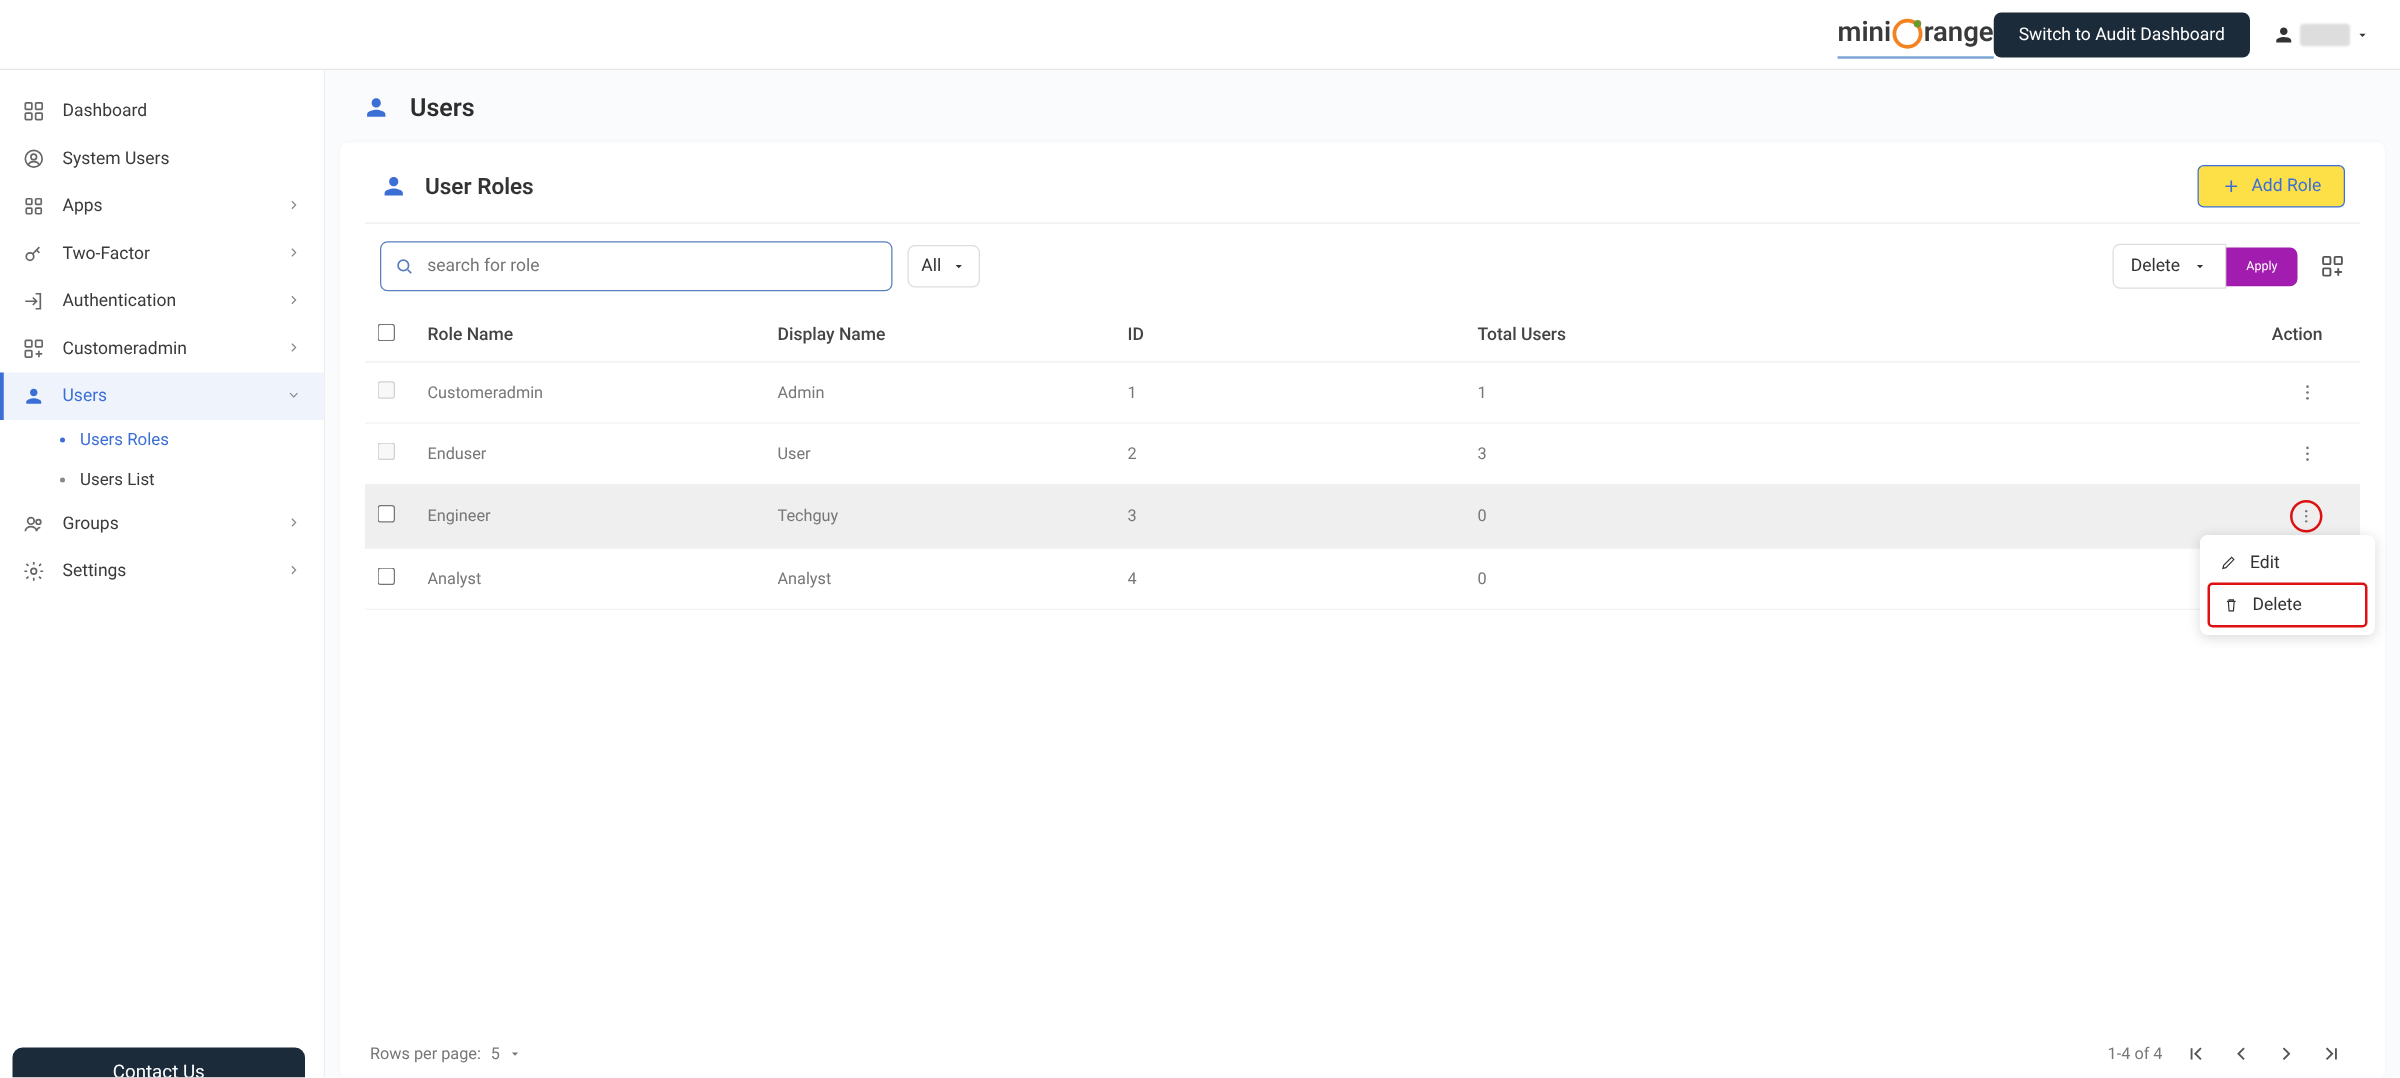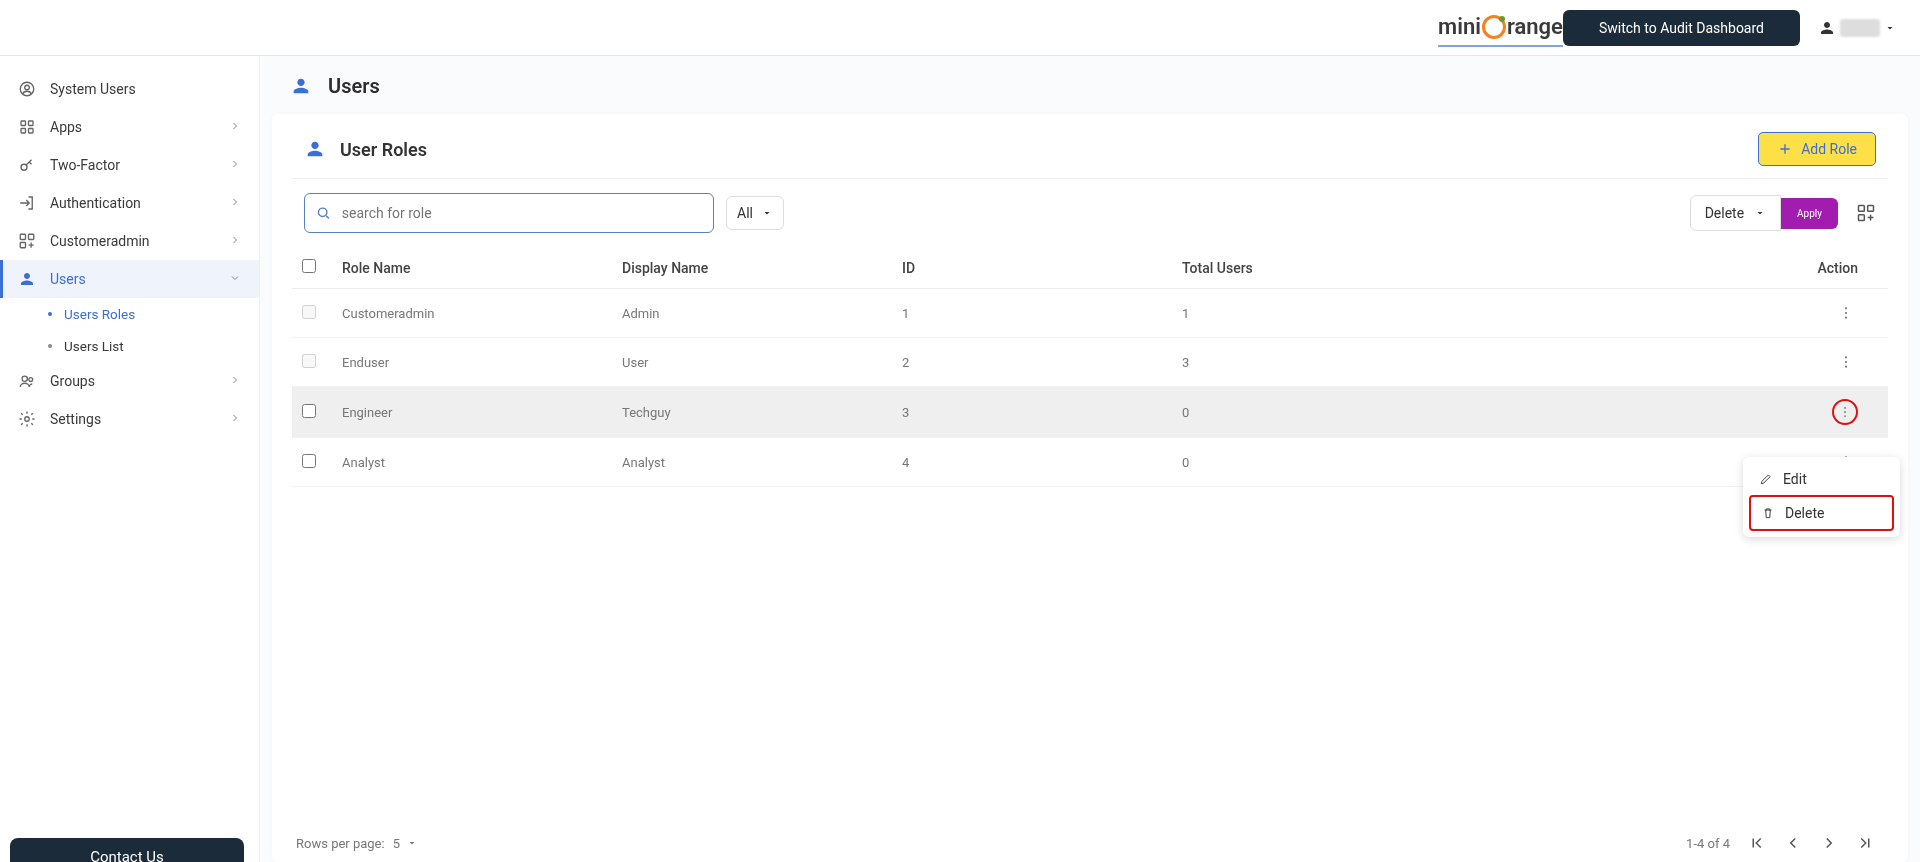--- a/index.html
+++ b/index.html
@@ -4,21 +4,21 @@
 <style>
   * { box-sizing: border-box; margin: 0; padding: 0; font-family: -apple-system, BlinkMacSystemFont, "Segoe UI", Roboto, sans-serif; }
   body { background: #fff; color: #333; font-size: 14px; width: 1920px; height: 862px; overflow: hidden; position: relative; }
 
   
   .top-header { height: 56px; display: flex; align-items: center; justify-content: flex-end; padding: 0 24px 0 24px; border-bottom: 1px solid #e6e6e6; }
   .logo { font-size: 22px; font-weight: 600; color: #3a3a3a; display: flex; align-items: center; border-bottom: 2px solid #7ea6d6; padding-bottom: 6px; margin-top: 6px;}
   .logo .o { color: #f58220; font-size: 24px; position: relative; display: inline-flex; align-items: center; justify-content: center; width: 24px; height: 24px; border: 3px solid #f58220; border-radius: 50%; margin: 0 1px;}
   .logo .o::after { content: ""; position: absolute; top: -2px; right: -2px; width: 6px; height: 6px; background: #6a9a2e; border-radius: 50%; }
   .header-right { display: flex; align-items: center; gap: 18px; }
-  .switch-btn { background: #1c2b3a; color: #fff; border: none; border-radius: 6px; padding: 10px 36px; font-size: 14px; cursor: pointer; }
+  .switch-btn { background: #1c2b3a; color: #fff; border: none; border-radius: 6px; padding: 10px 20px; font-size: 14px; cursor: pointer; }
   .user-menu { display: flex; align-items: center; gap: 4px; cursor: pointer; }
   .user-menu .avatar { width: 18px; height: 18px; }
   .user-menu .blurred { width: 40px; height: 18px; background: #ddd; border-radius: 3px; filter: blur(1px); }
 
   .layout { display: flex; height: calc(100% - 56px); }
 
   
   .sidebar { width: 260px; border-right: 1px solid #eee; padding-top: 14px; position: relative; }
   .side-item { display: flex; align-items: center; padding: 10px 18px; gap: 14px; color: #3a3a3a; cursor: pointer; position: relative; font-size: 14px; }
   .side-item .chev { margin-left: auto; color: #888; font-size: 12px;}
@@ -64,21 +64,21 @@
   .th-check { width: 40px; }
   .th-name { width: 280px; }
   .th-display { width: 280px; }
   .th-id { width: 280px; }
   .th-total { width: auto; }
   .th-action { width: 120px; text-align: right !important; padding-right: 30px !important; }
   .td-action { text-align: right; padding-right: 30px !important; position: relative; }
   .kebab { cursor: pointer; display: inline-flex; padding: 4px; }
   .kebab.circled { border: 2.5px solid #d11; border-radius: 50%; width: 26px; height: 26px; display: inline-flex; align-items: center; justify-content: center; }
 
-  .action-menu { position: absolute; top: 40px; right: -12px; background: #fff; border-radius: 6px; box-shadow: 0 2px 10px rgba(0,0,0,0.15); padding: 6px; z-index: 50; width: 157px; margin-top: 30px; }
+  .action-menu { position: absolute; top: 40px; right: -12px; background: #fff; border-radius: 6px; box-shadow: 0 2px 10px rgba(0,0,0,0.15); padding: 6px; z-index: 50; width: 140px; }
   .action-menu .menu-item { display: flex; align-items: center; gap: 10px; padding: 8px 10px; cursor: pointer; font-size: 14px; color: #333; border-radius: 4px;}
   .action-menu .menu-item.emph { border: 2px solid #d11; }
 
   .pager { margin-top: auto; display: flex; align-items: center; padding: 10px 14px 10px 4px; color: #777; font-size: 13px; }
   .pager .rpp { display: flex; gap: 8px; align-items: center; }
   .pager .right { margin-left: auto; display: flex; gap: 18px; align-items: center; }
   .pager .nav-btn { cursor: pointer; color: #555; display: inline-flex; }
 
   
   svg { display: inline-block; }
@@ -189,20 +189,28 @@
           <use href="#i-caret-down"></use>
         </svg>
     </div>
   </div>
 </div>
 
 <div class="layout">
 
   <div class="sidebar">
 
+    <div class="side-item">
+      <span class="side-icon">
+          <svg width="18" height="18" viewBox="0 0 24 24">
+            <use href="#i-grid"></use>
+          </svg>
+        </span>
+      <span>Dashboard</span>
+    </div>
 
     <div class="side-item">
       <span class="side-icon">
           <svg width="18" height="18" viewBox="0 0 24 24">
             <use href="#i-user-circle"></use>
           </svg>
         </span>
       <span>System Users</span>
     </div>
 

